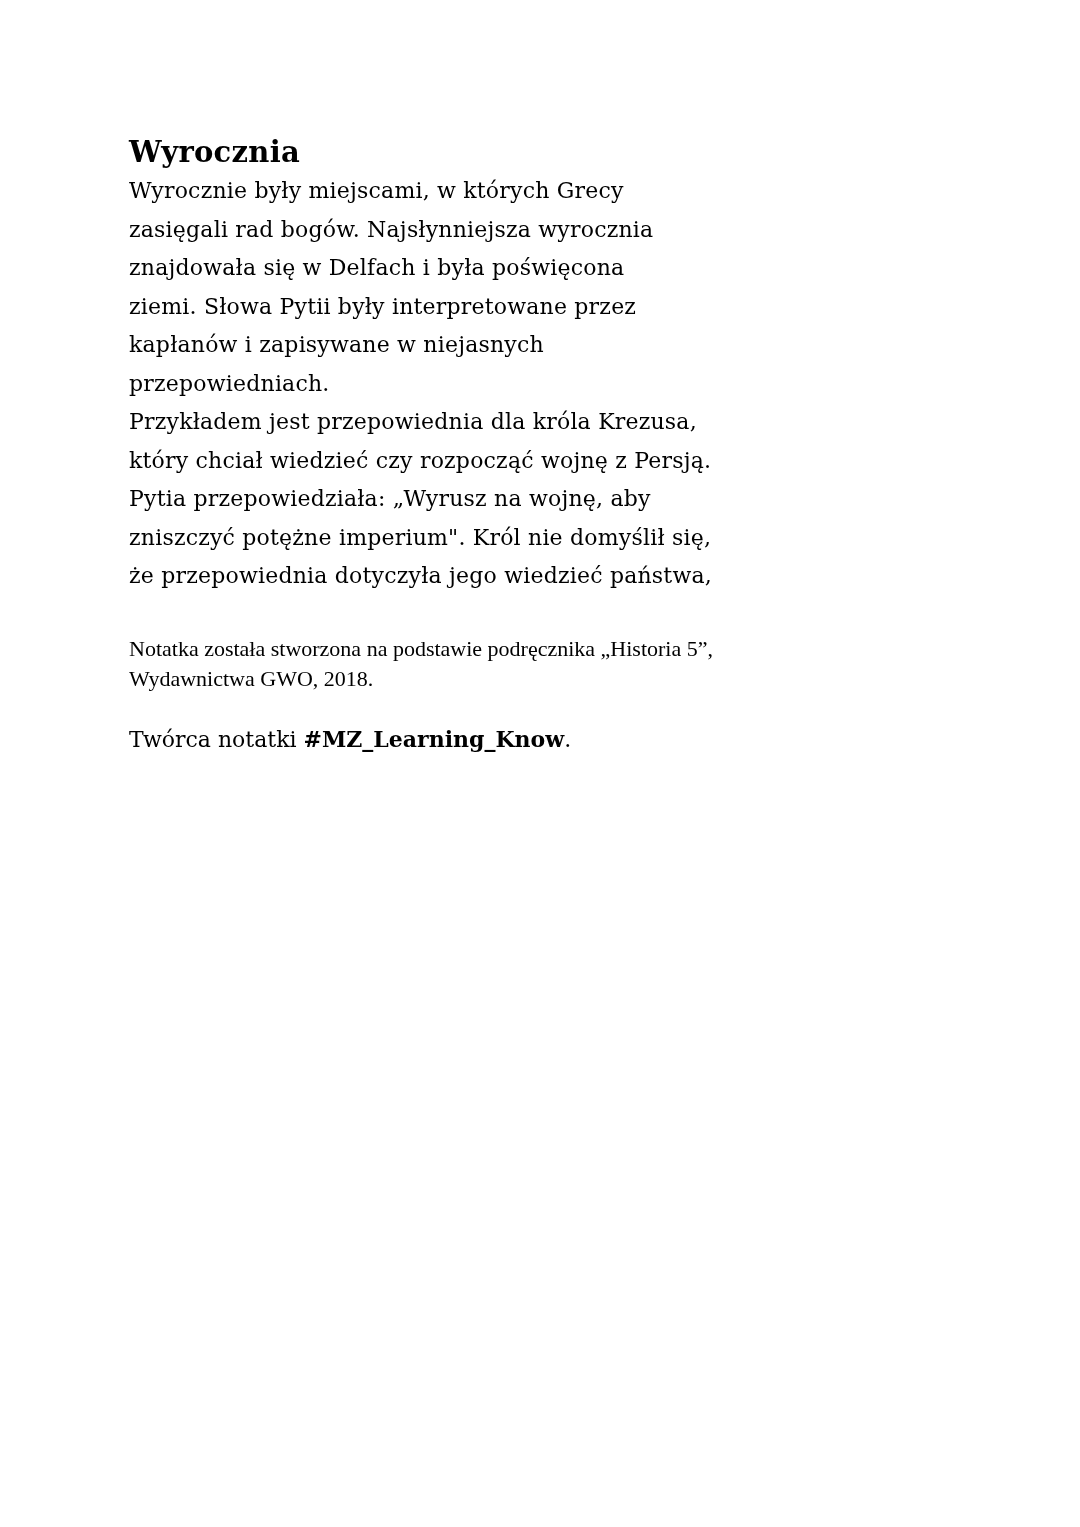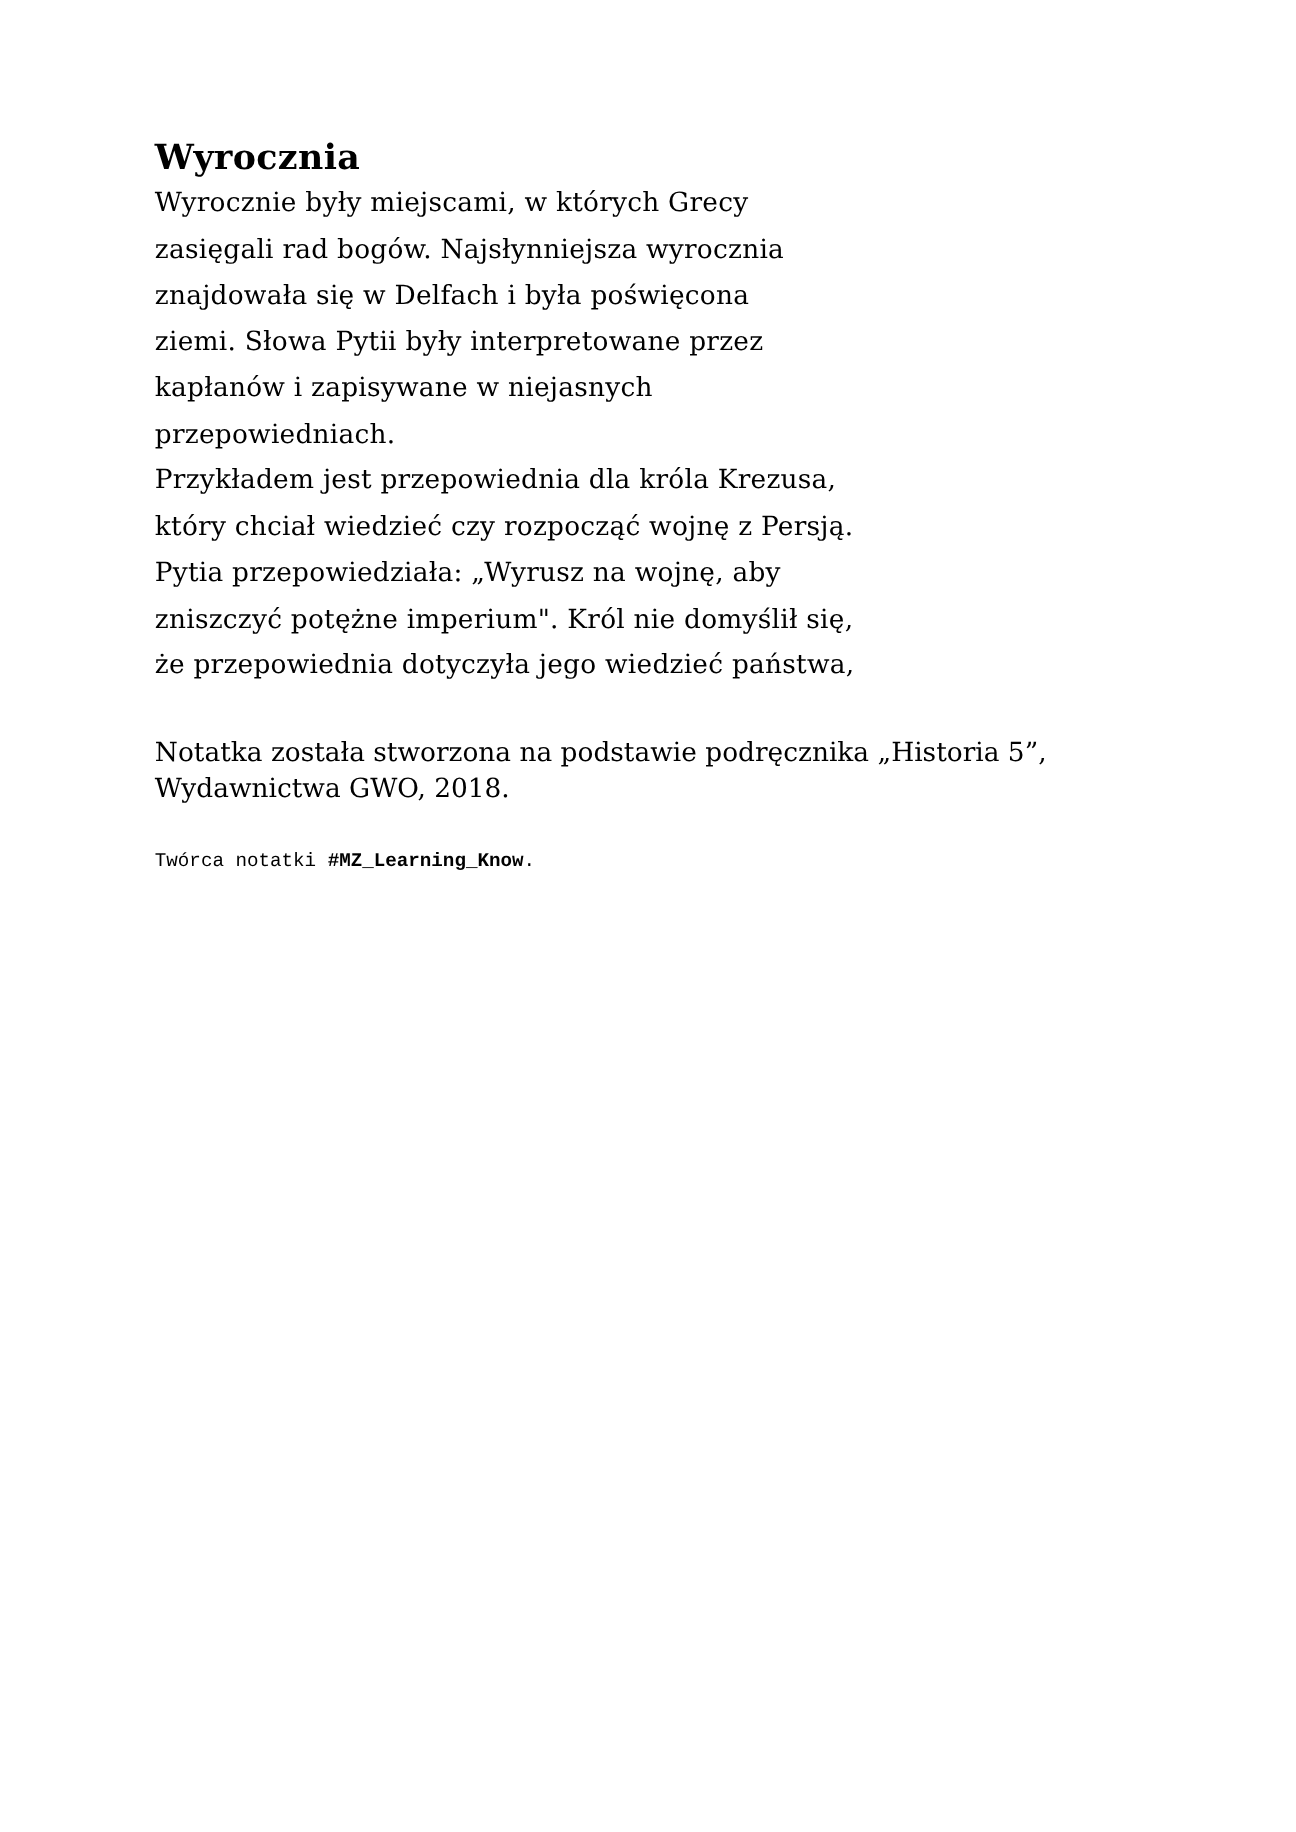--- a/index.html
+++ b/index.html
@@ -11,21 +11,21 @@
       width: 1080px;
       height: 1527px;
       position: relative;
       overflow: hidden;
       color: #000000;
       font-family: "DejaVu Serif", serif;
     }
     .page {
       position: absolute;
       left: 129px;
-      top: 112px;
+      top: 133px;
       width: 860px;
     }
     .title {
       font-weight: bold;
       font-size: 29px;
       line-height: 39px;
       margin: 0;
       letter-spacing: 0.3px;
     }
     .body-line {
@@ -34,27 +34,27 @@
       white-space: nowrap;
       letter-spacing: 0.2px;
     }
     .footer {
       margin-top: 38px;
       font-size: 22px;
       line-height: 30px;
     }
     .footer-line {
       white-space: nowrap;
+      font-family: Liberation Serif, serif;
     }
     .credit {
       margin-top: 30px;
-      font-size: 16px;
+      font-size: 22px;
       line-height: 30px;
       white-space: nowrap;
-      font-family: Liberation Mono, monospace;
     }
     .credit .tag {
       font-weight: bold;
     }
   </style>
 </head>
 <body>
 
 <div class="page">
   <h1 class="title">Wyrocznia</h1>

